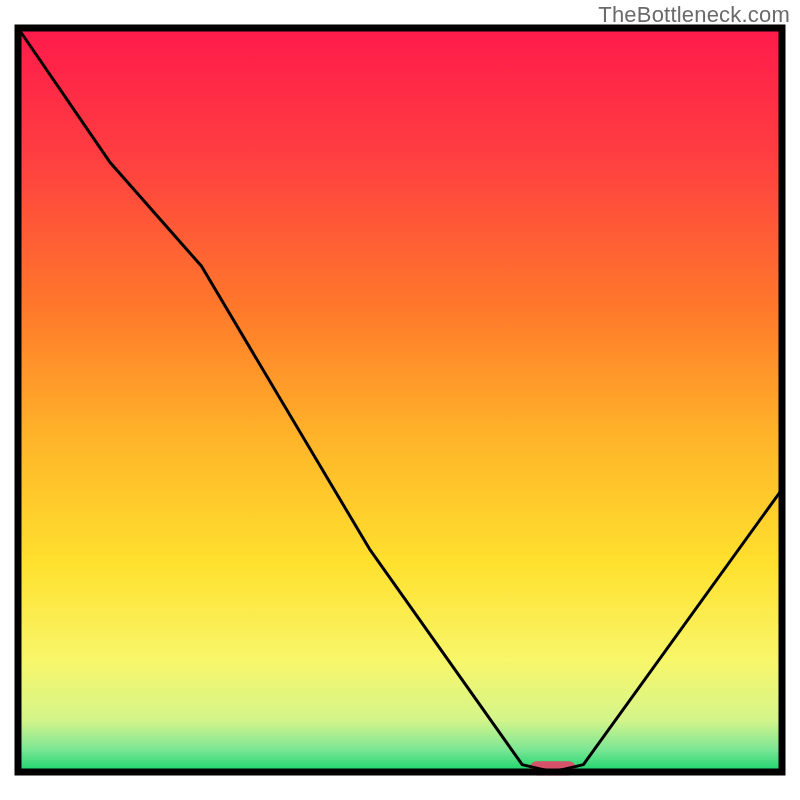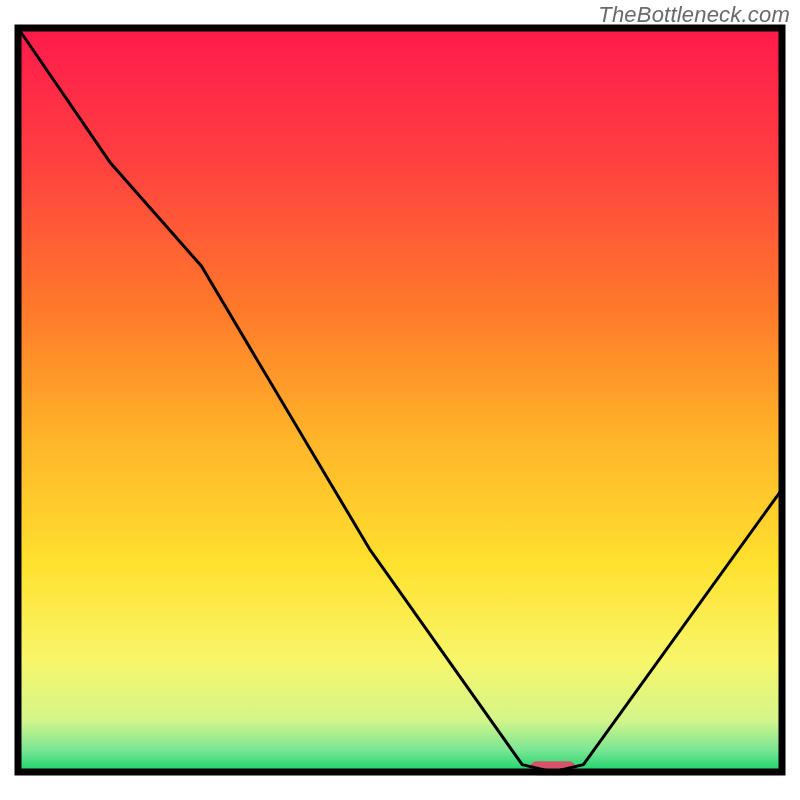--- a/index.html
+++ b/index.html
@@ -7,21 +7,20 @@
     padding: 0;
     width: 800px;
     height: 800px;
     background: #fff;
     font-family: Arial, Helvetica, sans-serif;
   }
   .container {
     position: relative;
     width: 800px;
     height: 692px;
-    font-style: italic;
   }
   .watermark {
     position: absolute;
     top: 2px;
     right: 10px;
     font-size: 22px;
     color: #6a6a6a;
     font-weight: 500;
     letter-spacing: 0.2px;
     z-index: 5;

